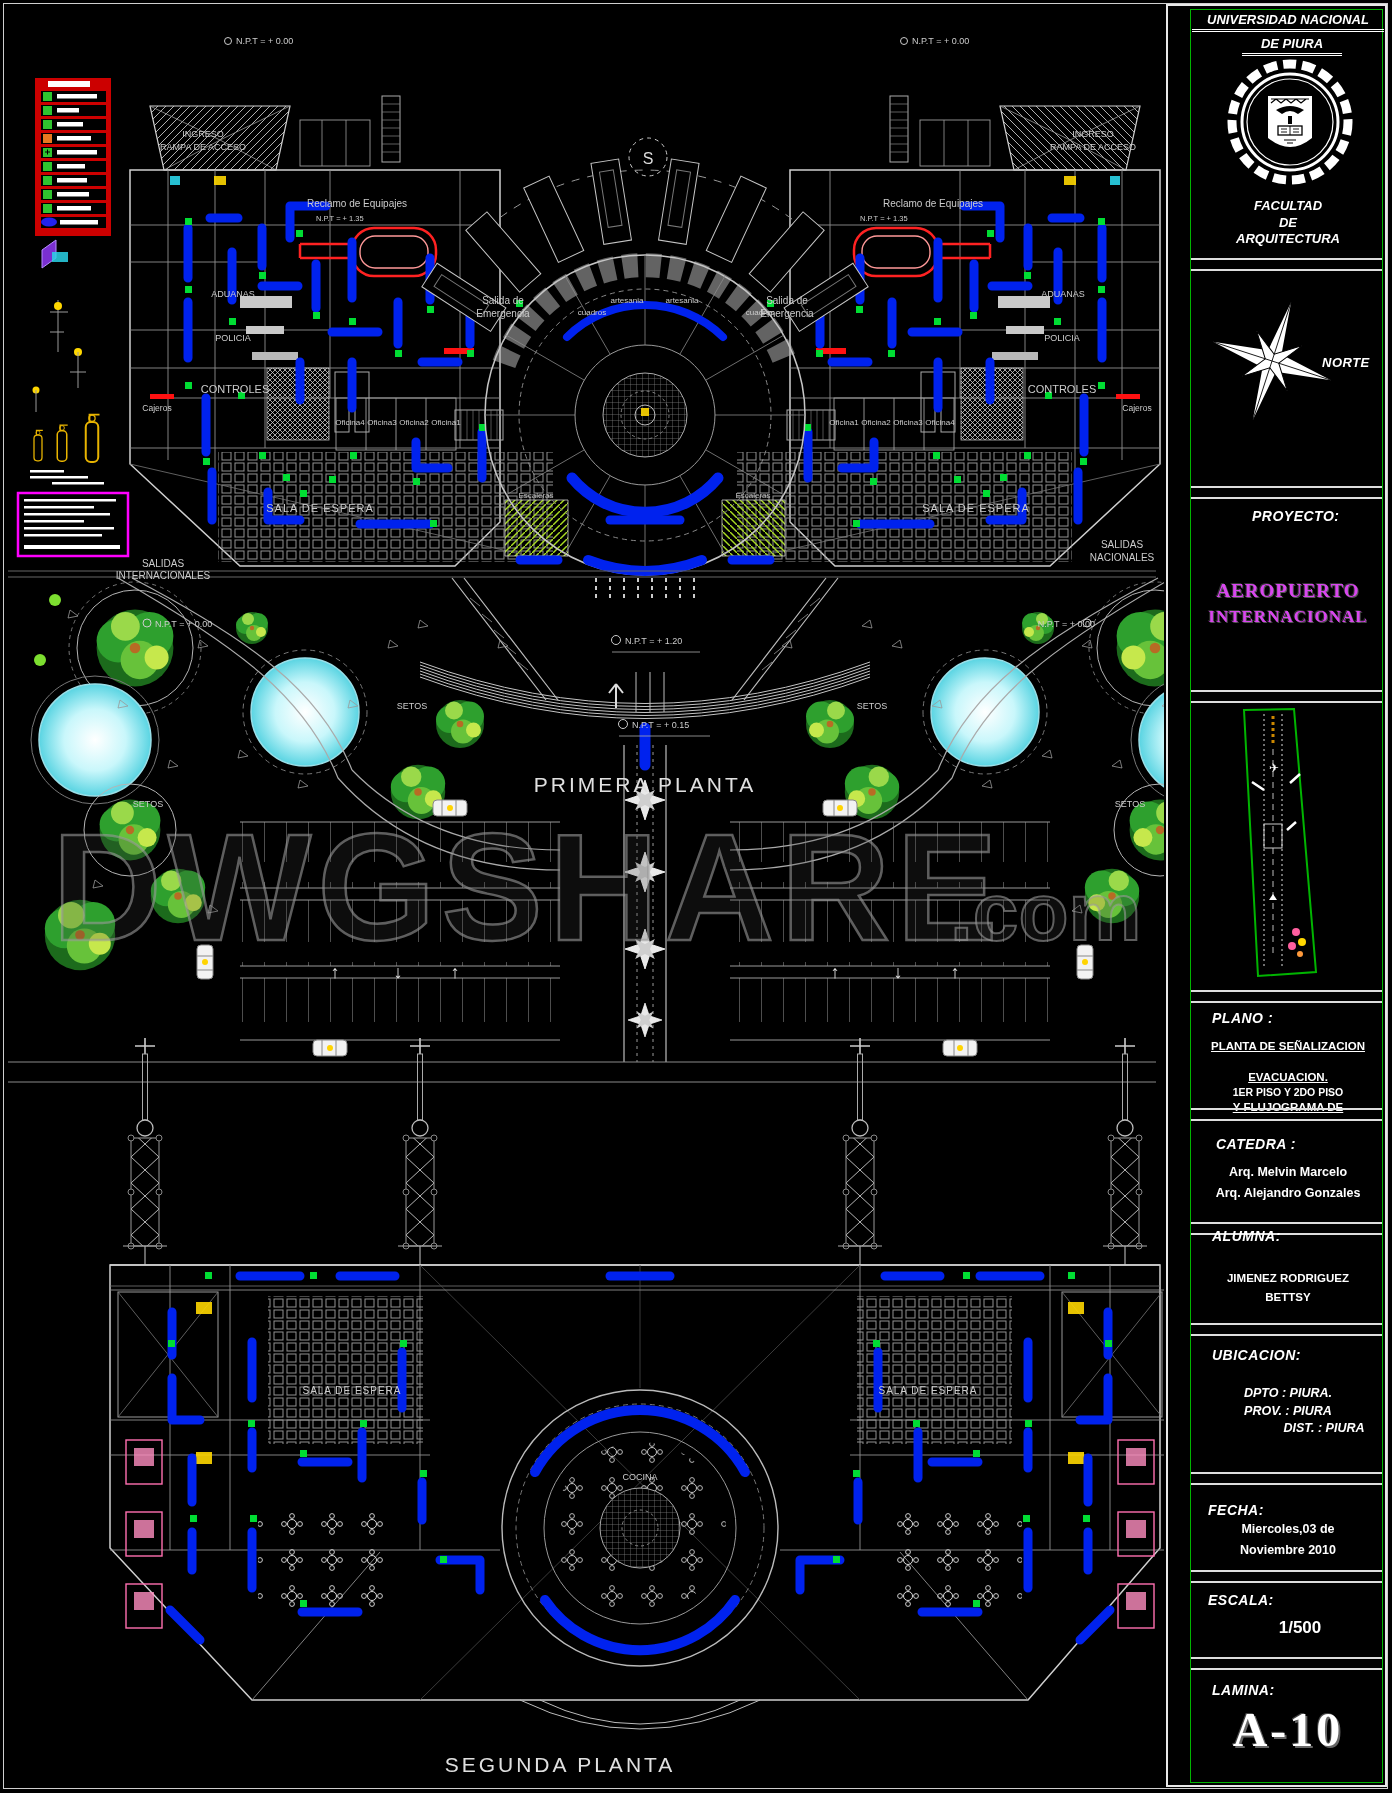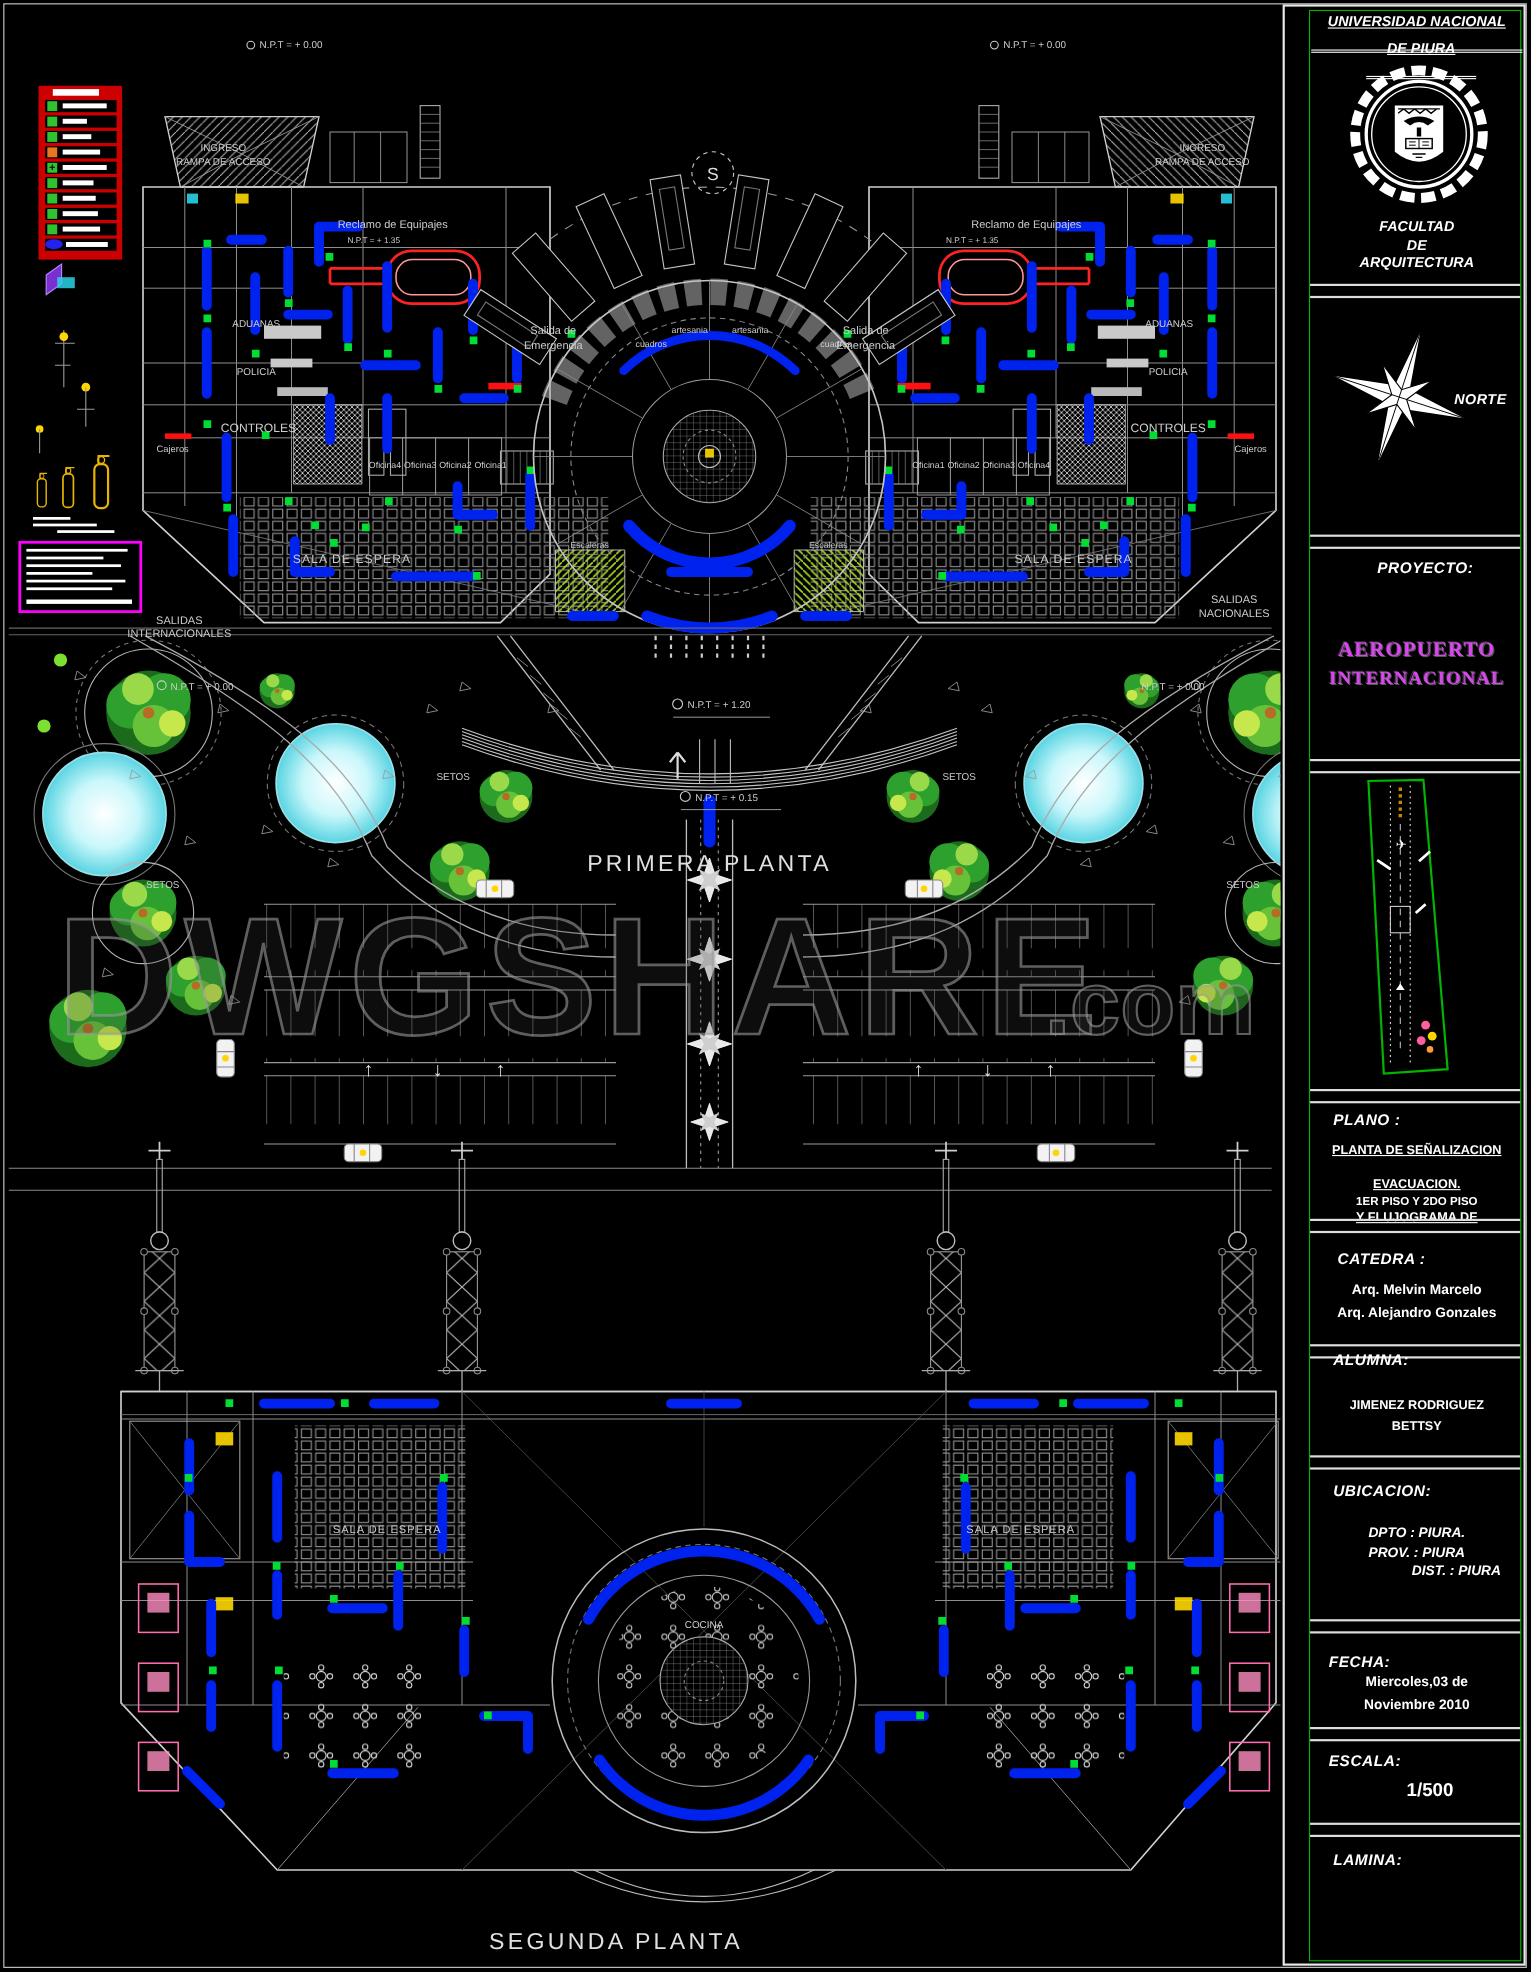--- a/index.html
+++ b/index.html
@@ -9,21 +9,21 @@
                 border:1px solid #cfcfcf;pointer-events:none;}
   .drawing{position:absolute;left:0;top:0;width:1164px;height:1793px;}
   
   .tb{position:absolute;left:1164px;top:0;width:228px;height:1793px;color:#fff;}
   .tb-frame{position:absolute;left:2px;top:4px;right:5px;bottom:6px;border:2px solid #e8e8e8;}
   .tb-green{position:absolute;left:26px;top:9px;right:9px;bottom:10px;border:1px solid #00b400;}
   .tb .sep{position:absolute;left:27px;right:10px;height:9px;border-top:2px solid #ddd;border-bottom:2px solid #ddd;}
   .tb-txt{position:absolute;left:28px;width:192px;text-align:center;font-weight:bold;font-style:italic;}
   .tb-label{position:absolute;font-weight:bold;font-style:italic;font-size:14px;letter-spacing:.5px;}
   .tb-val{position:absolute;left:28px;width:192px;text-align:center;font-weight:bold;}
-  .u2{border-bottom:3px double #fff;padding-bottom:18px;text-decoration:underline;}
+  .u2{border-bottom:3px double #fff;padding-bottom:2px;}
   .outline-caps{font-family:"Liberation Serif",serif;font-weight:bold;letter-spacing:1px;
                 color:#d946ef;text-shadow:1px 1px 0 #555,-1px -1px 0 #333;}
   .plano-line{font-size:11.5px;font-weight:bold;text-decoration:underline;}
   .lamina-big{font-family:"Liberation Serif",serif;font-size:48px;font-weight:bold;letter-spacing:3px;
               color:#fff;text-shadow:2px 2px 0 #666,-1px -1px 0 #444;}
   svg text{font-family:"Liberation Sans",sans-serif;}
 </style>
 </head>
 <body>
 
@@ -544,14 +544,15 @@
     <div class="tb-val" style="top:1543px;font-size:12.5px;">Noviembre 2010</div>
 
     <div class="sep" style="top:1570px;"></div>
 
     <div class="tb-label" style="top:1592px;left:44px;">ESCALA:</div>
     <div class="tb-val" style="top:1618px;font-size:17px;margin-left:12px;">1/500</div>
 
     <div class="sep" style="top:1657px;"></div>
 
     <div class="tb-label" style="top:1682px;left:48px;">LAMINA:</div>
+    <div class="tb-val lamina-big" style="top:1702px;">A-10</div>
   </div>
 </div>
 
 </body></html>

